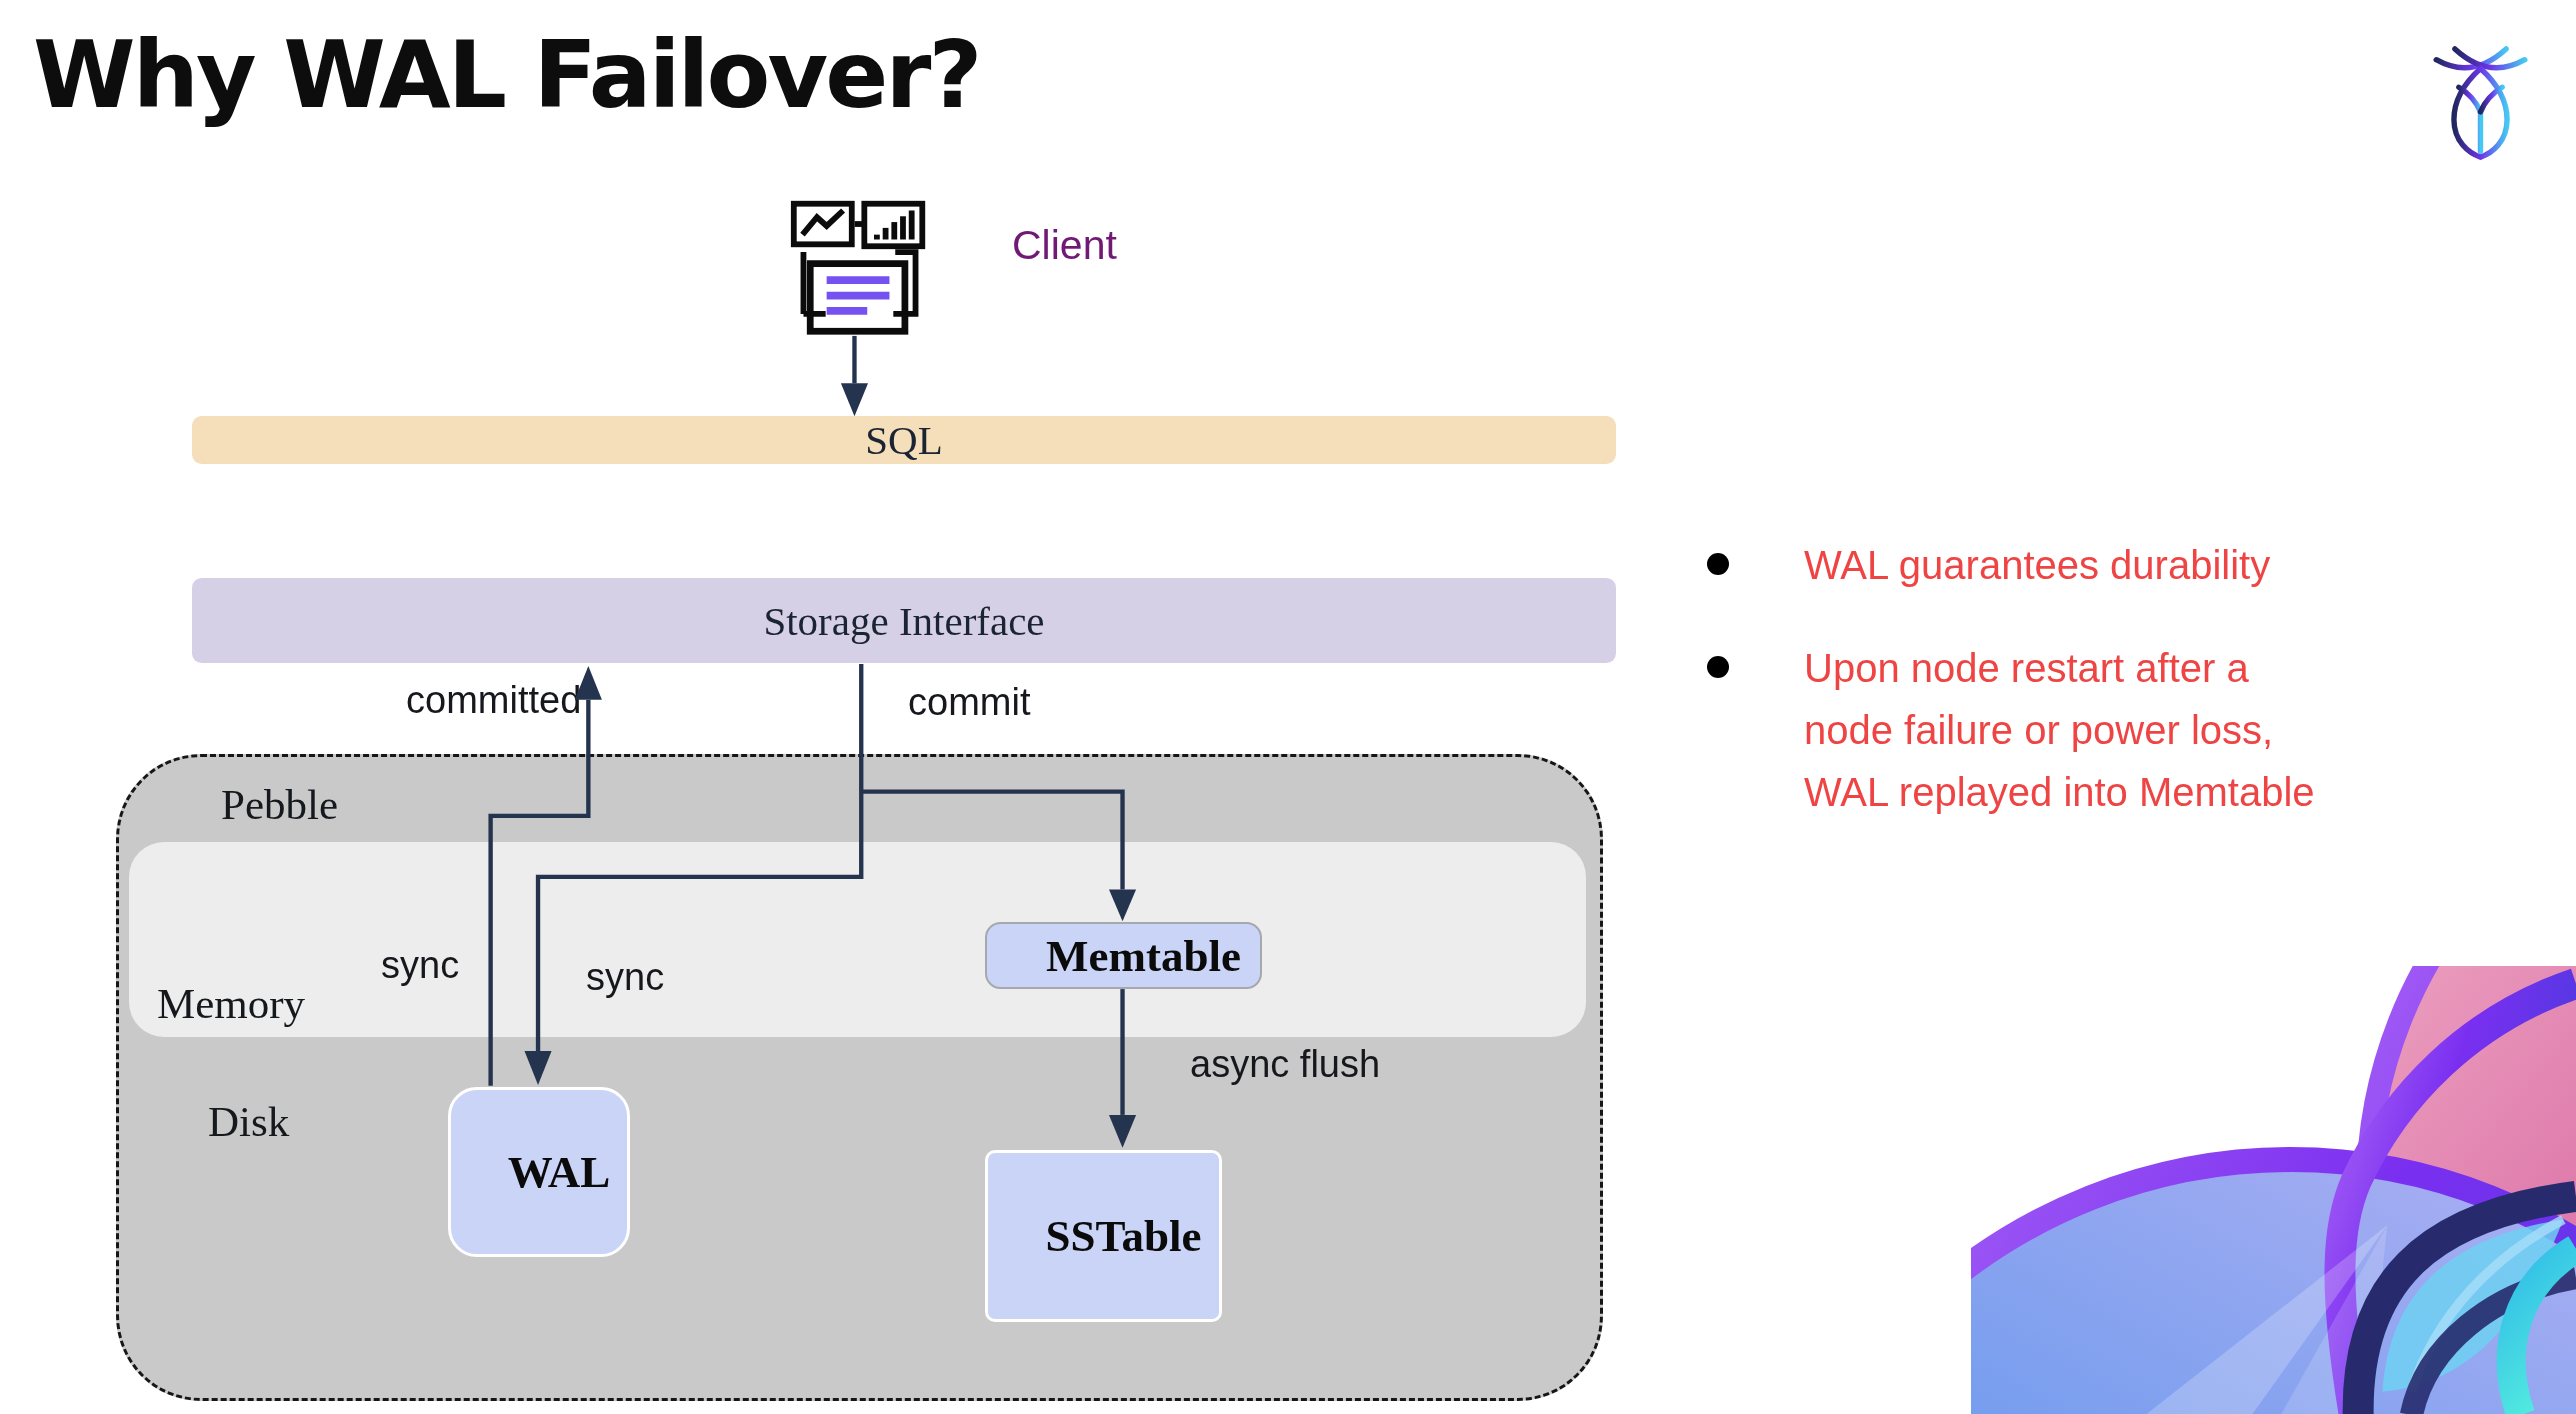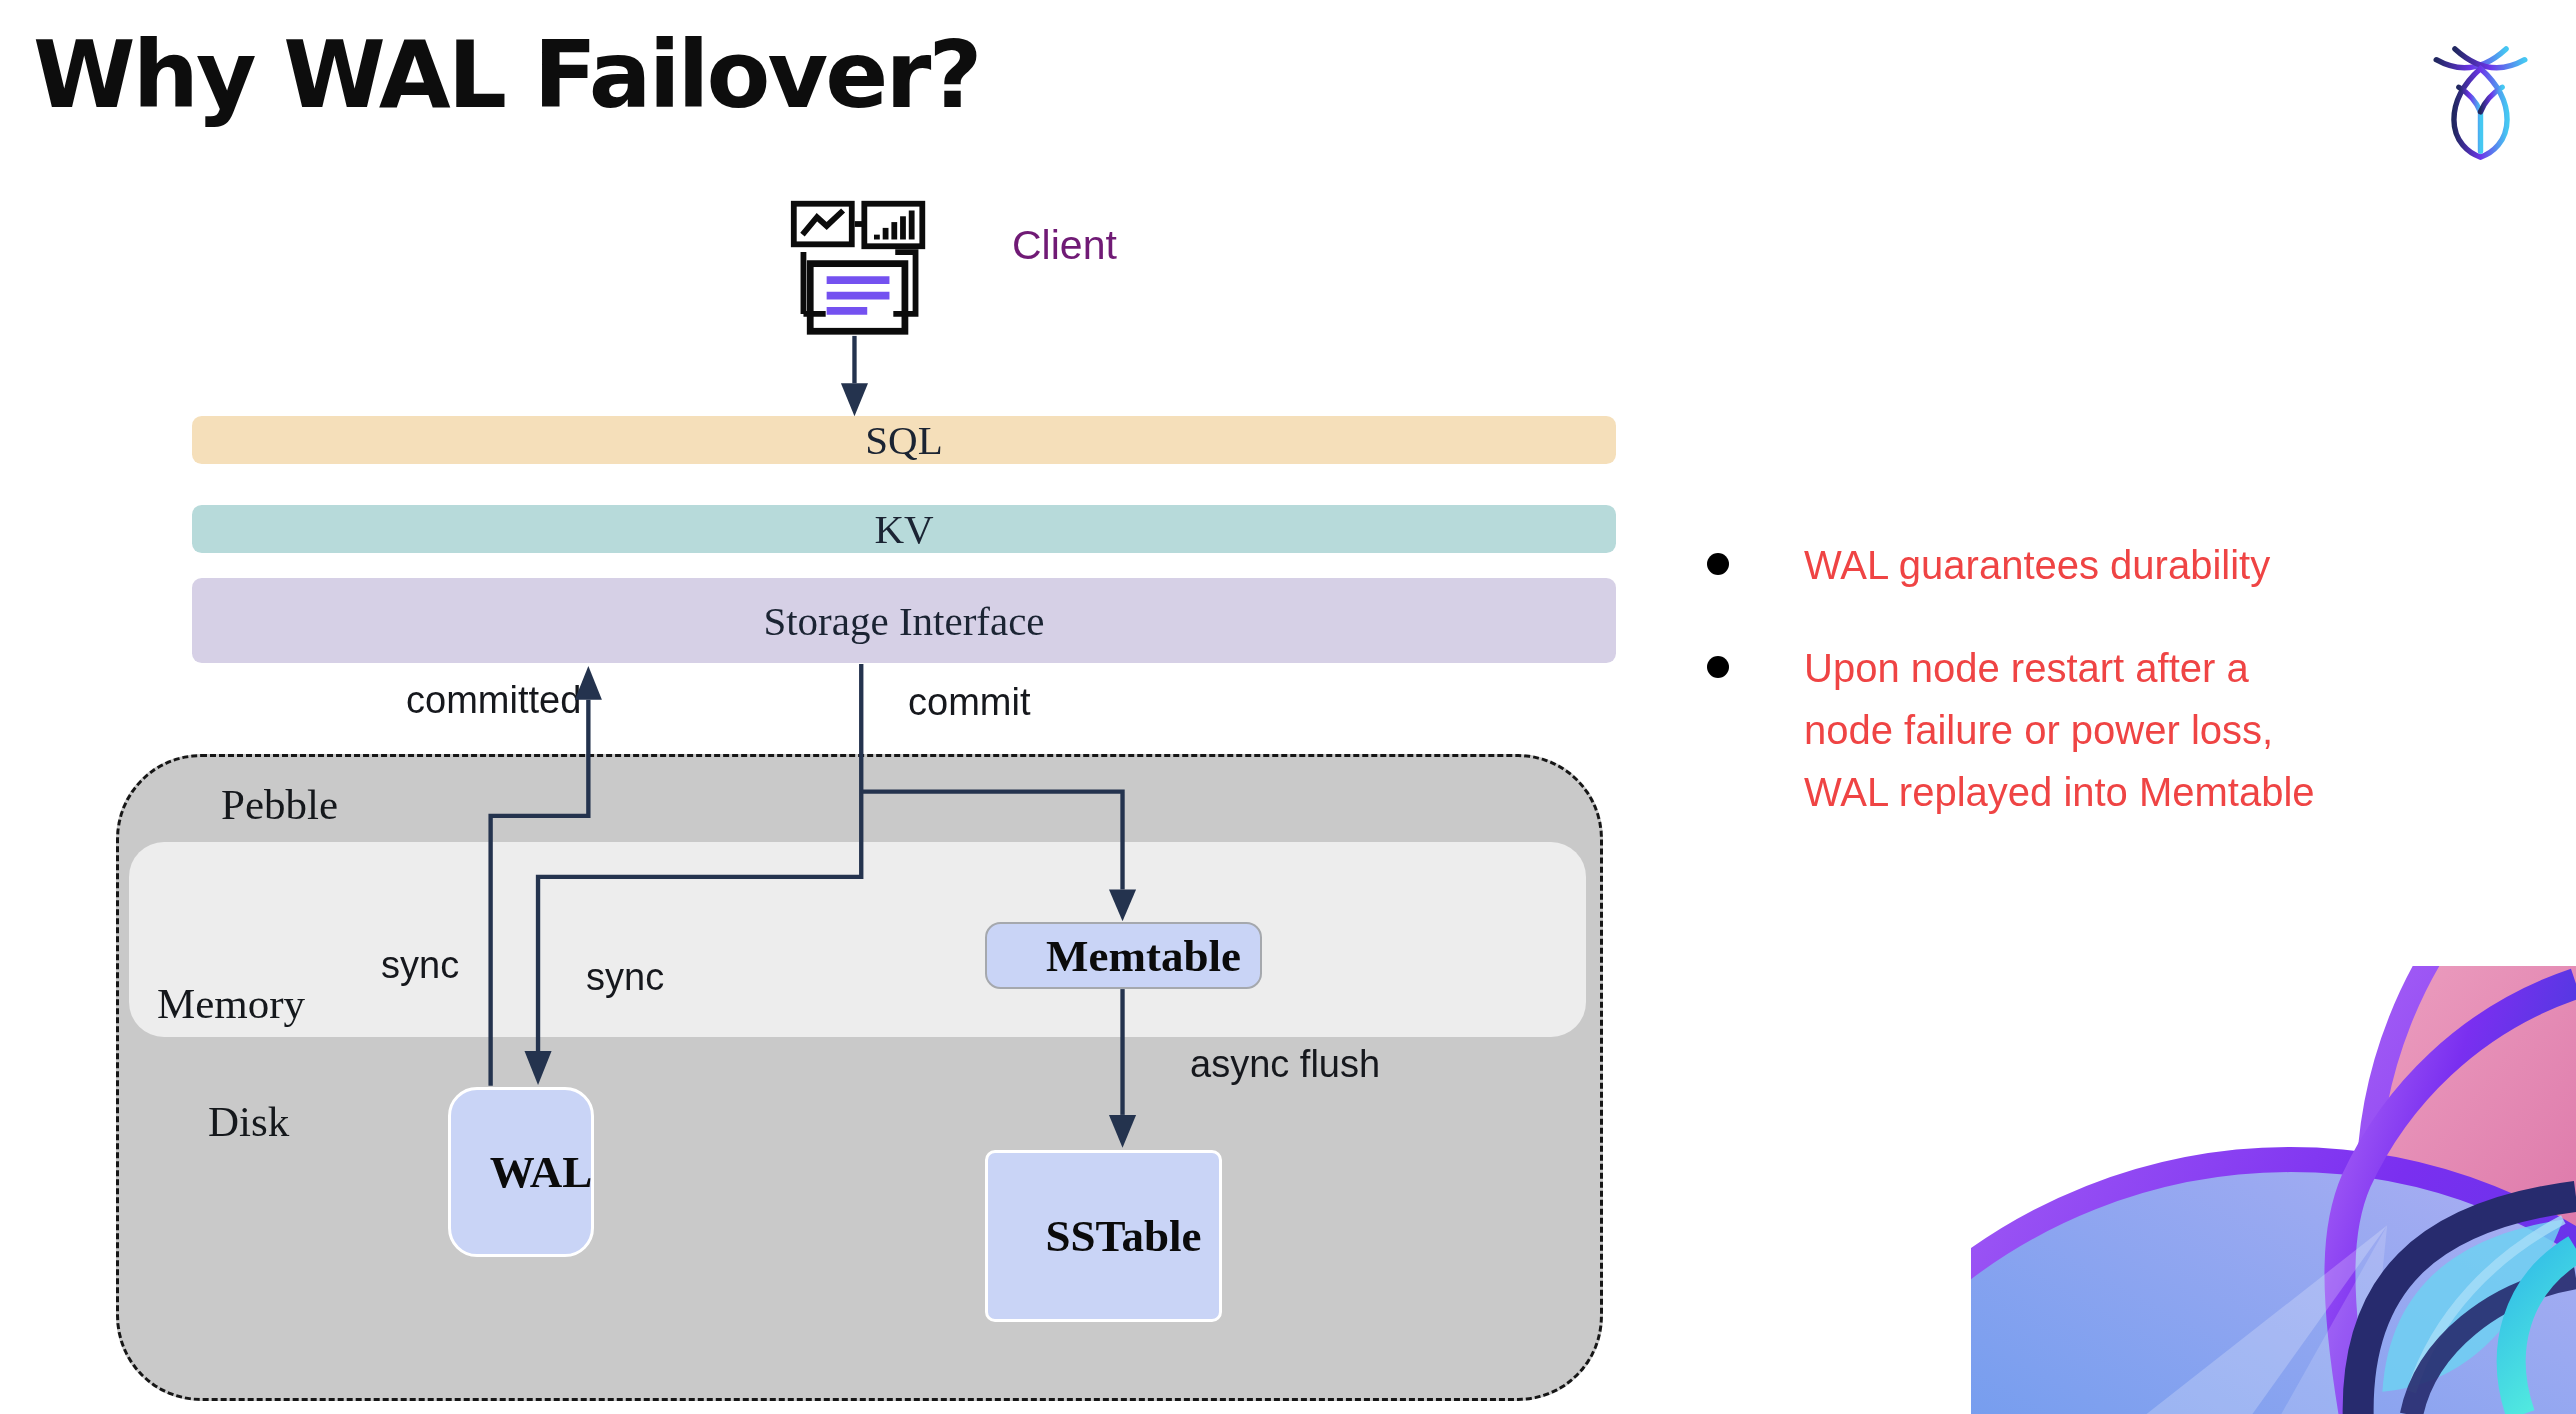--- a/index.html
+++ b/index.html
@@ -55,21 +55,21 @@
   .lbl-sync2     { left:586px;  top:956px; }
   .lbl-async     { left:1190px; top:1043px; }
 
   
   .node {
     position:absolute; box-sizing:border-box; z-index:6;
     display:flex; align-items:center; justify-content:center;
     font-family:"Liberation Serif", serif; font-weight:bold;
     font-size:45px; color:#0b0b0b; background:#c9d4f6;padding-left:40px;
   }
-  .node-wal      { left:448px;  top:1087px; width:146px; height:170px; border:3.9px solid #ffffff; border-radius:29px; }
+  .node-wal      { left:448px;  top:1087px; width:182px; height:170px; border:3.9px solid #ffffff; border-radius:29px; }
   .node-memtable { left:985px; top:922px;  width:277px; height:67px;  border:2.9px solid #a5a8ad; border-radius:15.5px; }
   .node-sstable  { left:985px; top:1150px; width:237px; height:172px; border:3.9px solid #ffffff; border-radius:10px; }
 
   .arrows { position:absolute; left:0; top:0; z-index:5; }
 
   
   .bullets {
     position:absolute; left:1707px; top:534px; width:852px;
     display:flex; flex-direction:column; gap:41px; z-index:3;
   }
@@ -127,23 +127,20 @@
     <g stroke="#7451f0" stroke-width="8">
       <line x1="41" y1="87" x2="106" y2="87"></line>
       <line x1="41" y1="103" x2="106" y2="103"></line>
       <line x1="41" y1="119" x2="83" y2="119"></line>
     </g>
   </svg>
   <div class="client-label">Client</div>
 
   <div class="layer layer-sql">
     <span>SQL</span>
-  </div>
-  <div class="layer layer-kv">
-    <span>KV</span>
   </div>
   <div class="layer layer-storage">
     <span>Storage Interface</span>
   </div>
 
   <div class="pebble"></div>
   <div class="memory-band"></div>
   <span class="serif-label pebble-label">Pebble</span>
   <span class="serif-label memory-label">Memory</span>
   <span class="serif-label disk-label">Disk</span>

